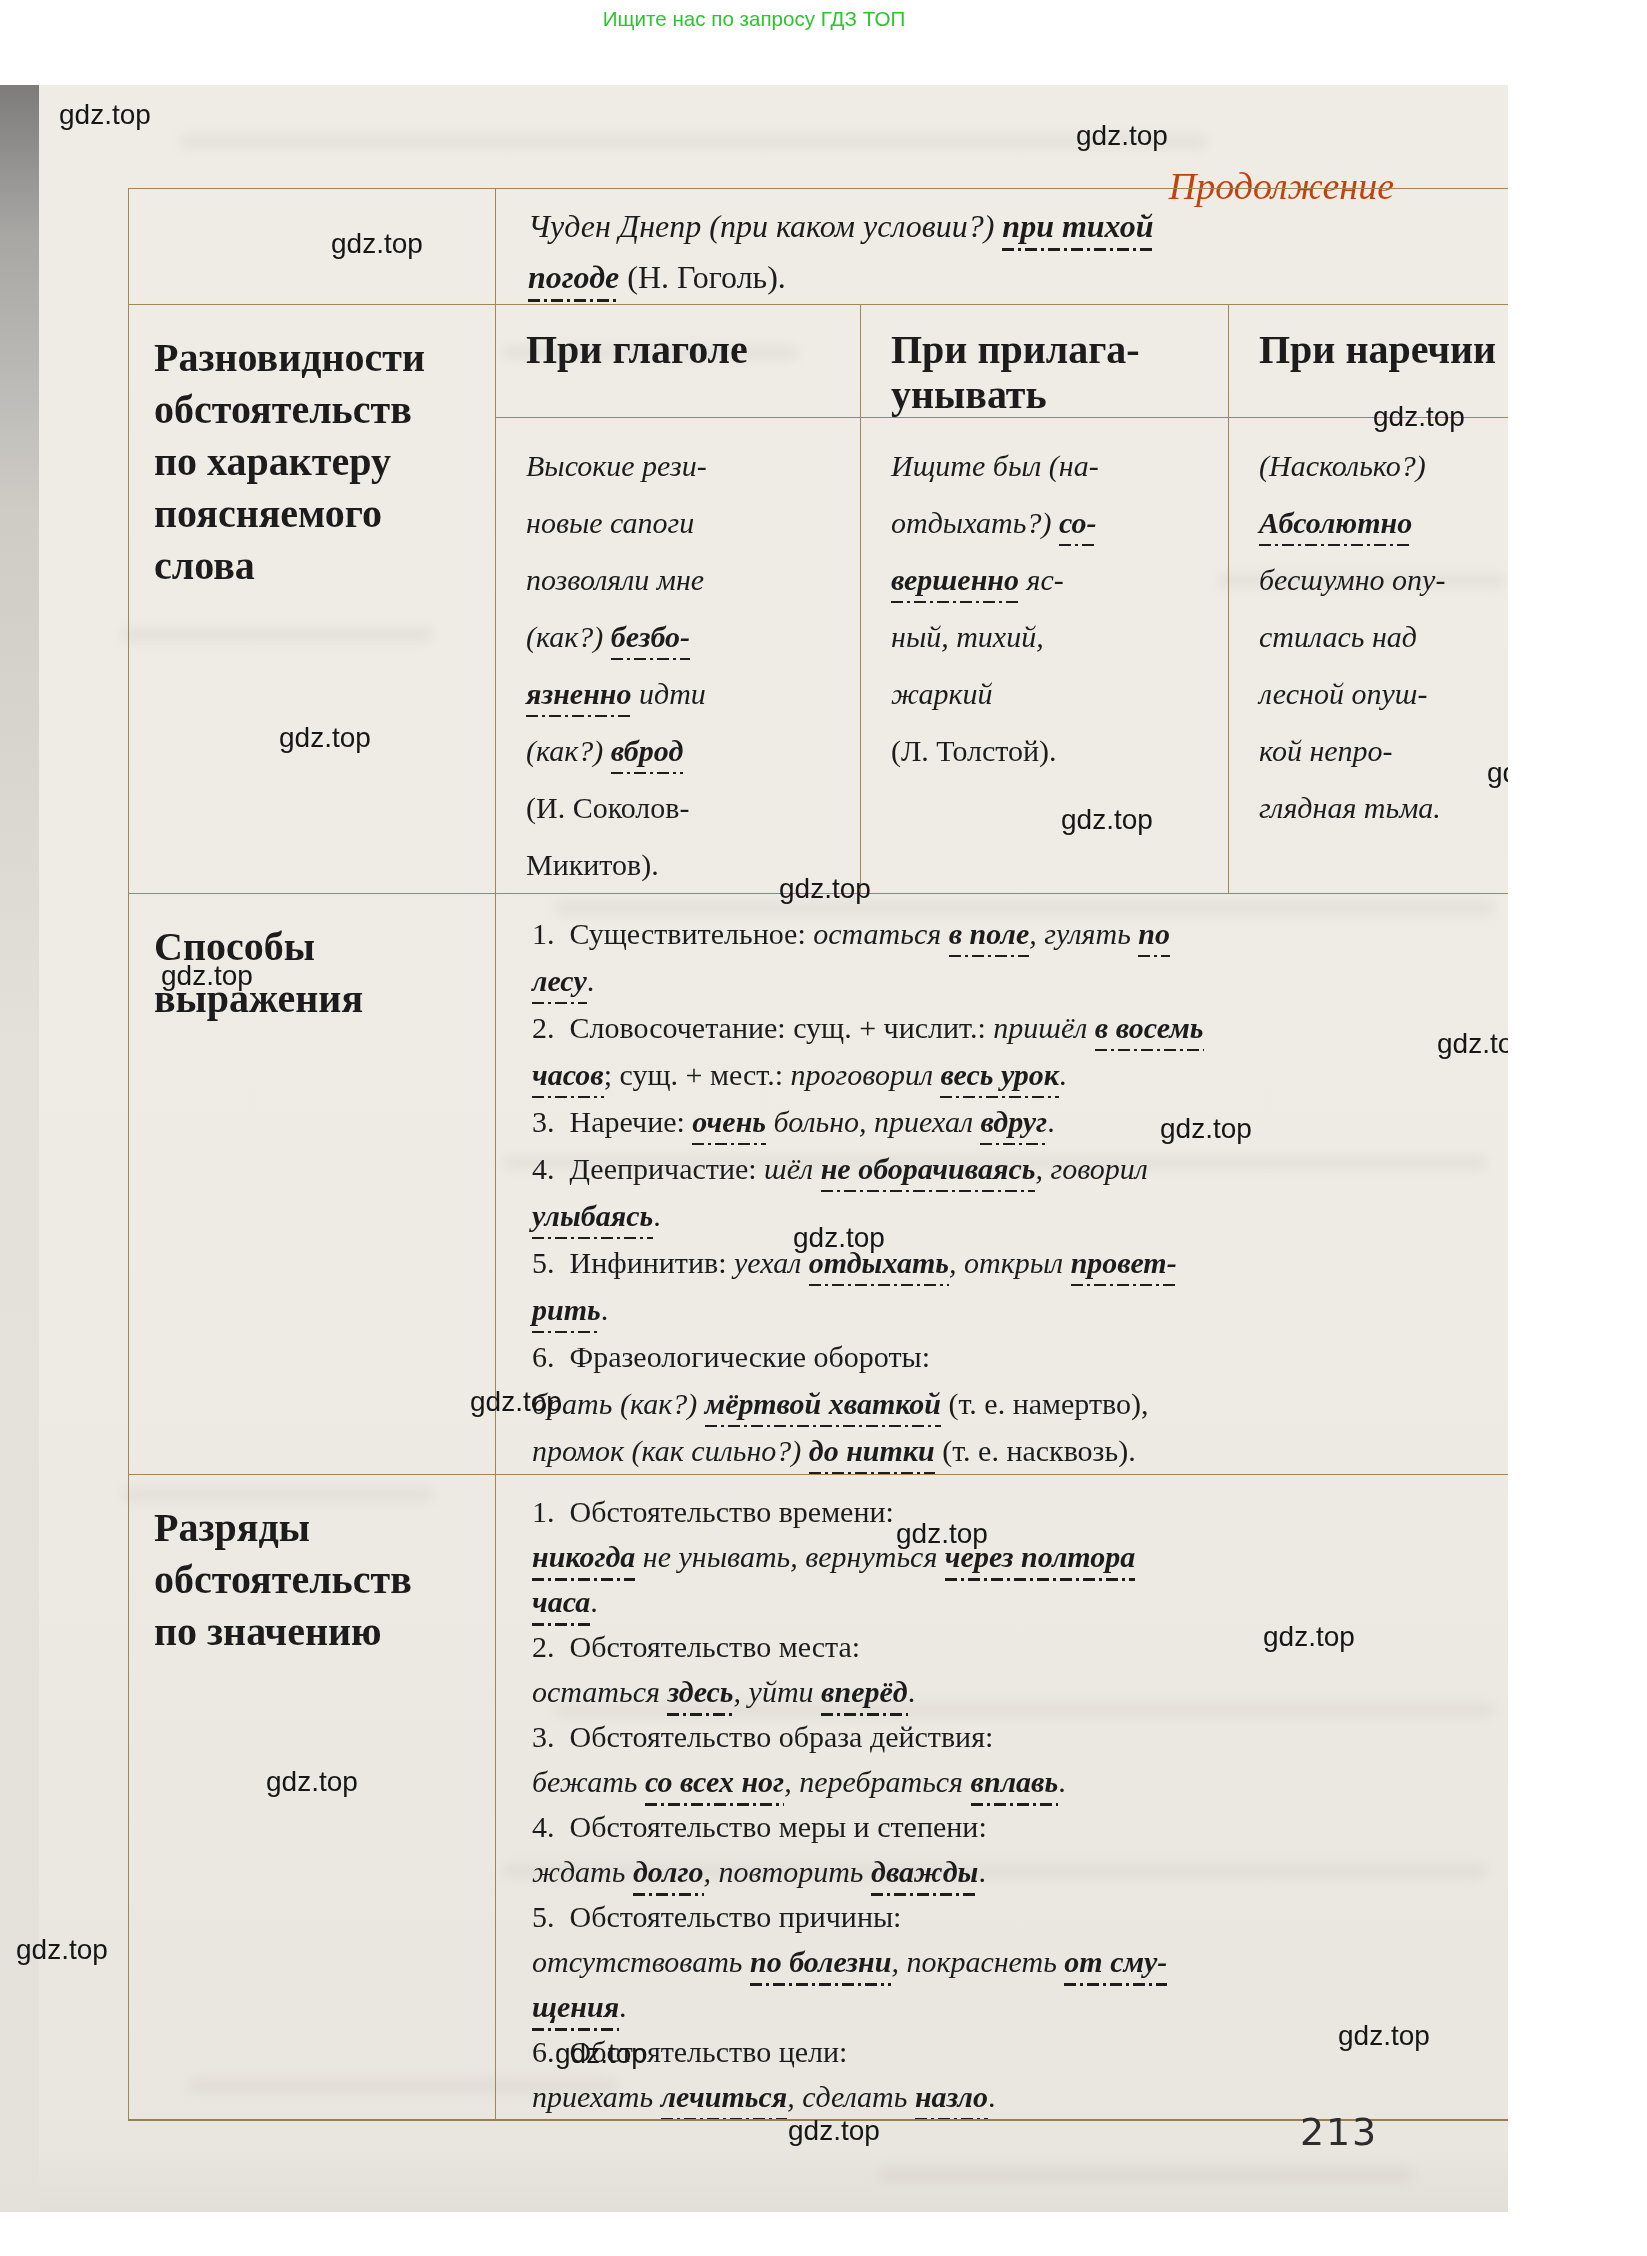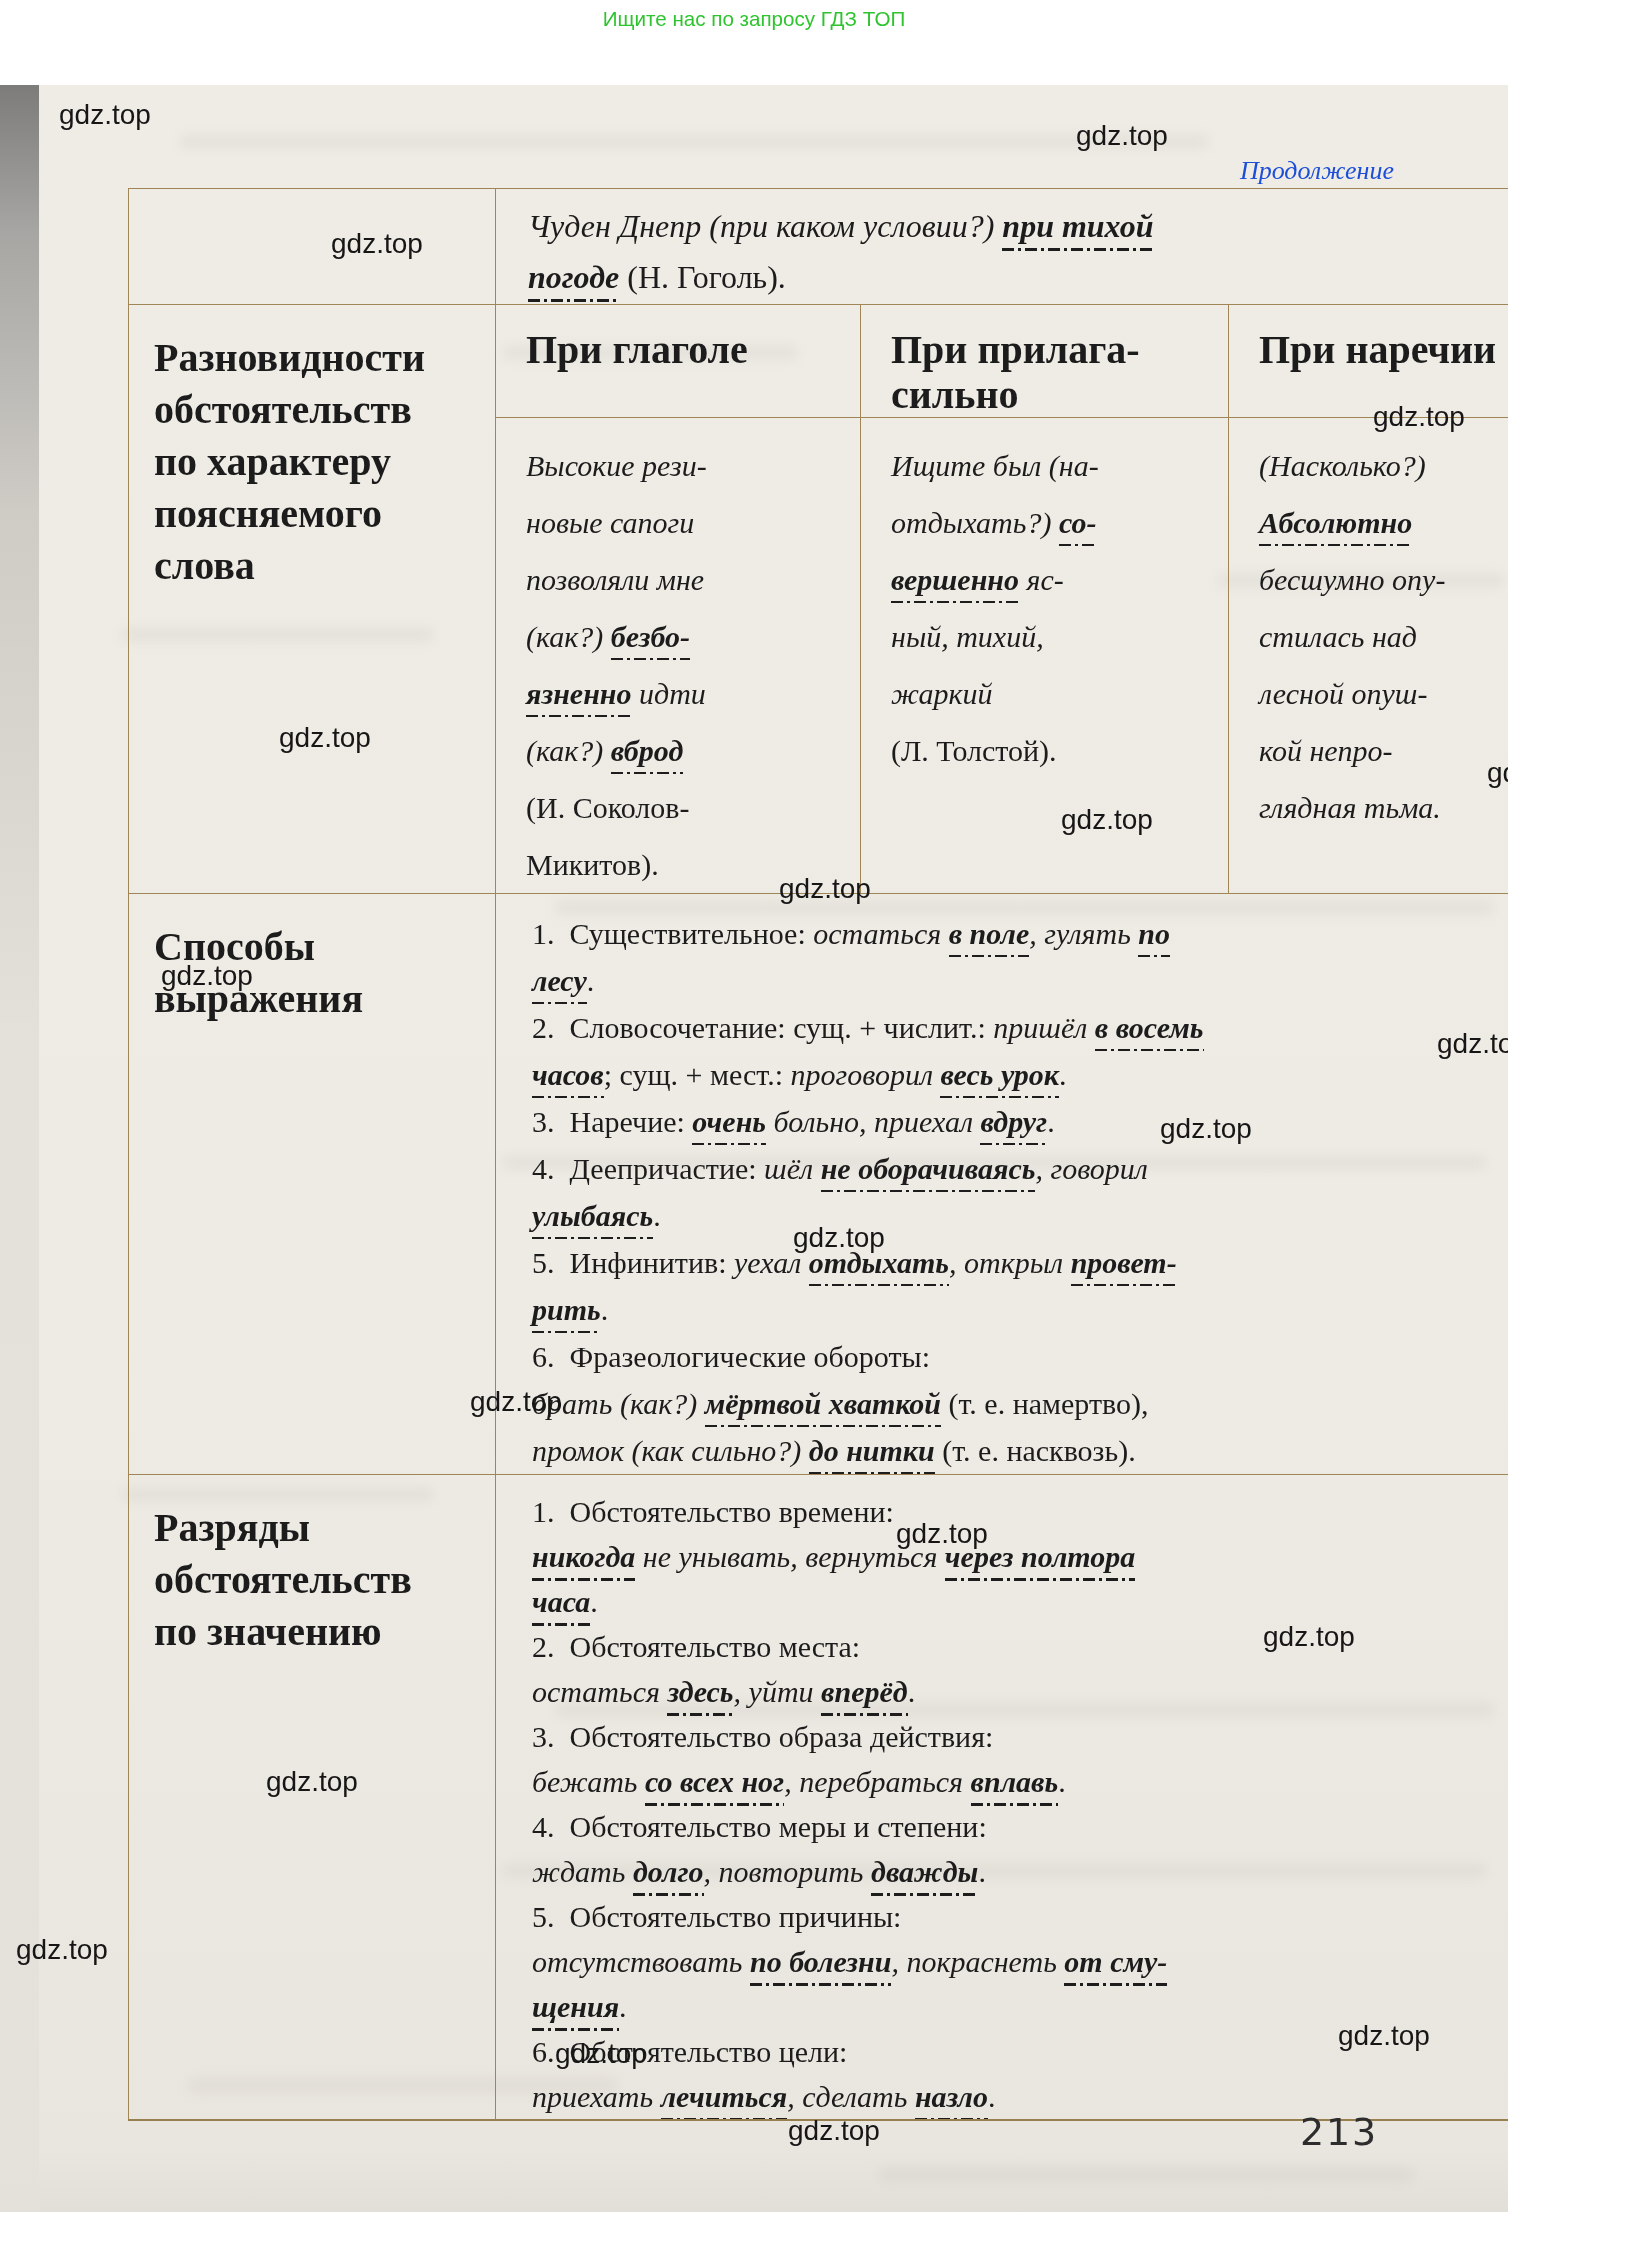--- a/index.html
+++ b/index.html
@@ -30,22 +30,22 @@
     opacity:.85;
   }
   
   .ghost{
     position:absolute;height:15px;border-radius:7.2px;
     background:#b6b1a7;opacity:.16;filter:blur(5.4px);
     pointer-events:none;
   }
   
   .continuation{
-    position:absolute;right:114px;top:156px;
-    font-style:italic;font-size:26px;color:#1d4ed8;
+    position:absolute;right:114px;top:164px;
+    font-style:italic;font-size:38px;color:#c2410c;
   }
   
   table.grammar{
     position:absolute;left:103px;top:188px;width:1426px;
     border-collapse:collapse;table-layout:fixed;
     font-size:30px;
     margin-left:25px;
   }
   table.grammar td{
     border:1.8px solid #a08656;
@@ -141,21 +141,21 @@
       <td colspan="3" class="cell-quote rich"><span class="sg-i">Чуден Днепр (при каком условии?) </span><span class="sg-u">при тихой</span><br><span class="sg-u">погоде</span><span class="sg-n"> (Н. Гоголь).</span></td>
     </tr>
     <tr class="r-head">
       <td rowspan="2" class="cell-label">Разновидности
 обстоятельств
 по характеру
 поясняемого
 слова</td>
       <td class="cell-hdr">При глаголе</td>
       <td class="cell-hdr">При прилага-
-сильно</td>
+унывать</td>
       <td class="cell-hdr">При наречии</td>
     </tr>
     <tr class="r-ex">
       <td class="cell-ex rich"><span class="sg-i">Высокие рези-</span><br><span class="sg-i">новые сапоги</span><br><span class="sg-i">позволяли мне</span><br><span class="sg-i">(как?) </span><span class="sg-u">безбо-</span><br><span class="sg-u">язненно</span><span class="sg-i"> идти</span><br><span class="sg-i">(как?) </span><span class="sg-u">вброд</span><br><span class="sg-n">(И. Соколов-</span><br><span class="sg-n">Микитов).</span></td>
       <td class="cell-ex rich"><span class="sg-i">Ищите был (на-</span><br><span class="sg-i">отдыхать?) </span><span class="sg-u">со-</span><br><span class="sg-u">вершенно</span><span class="sg-i"> яс-</span><br><span class="sg-i">ный, тихий,</span><br><span class="sg-i">жаркий</span><br><span class="sg-n">(Л. Толстой).</span></td>
       <td class="cell-ex rich"><span class="sg-i">(Насколько?)</span><br><span class="sg-u">Абсолютно</span><br><span class="sg-i">бесшумно опу-</span><br><span class="sg-i">стилась над</span><br><span class="sg-i">лесной опуш-</span><br><span class="sg-i">кой непро-</span><br><span class="sg-i">глядная тьма.</span></td>
     </tr>
     <tr class="r-ways">
       <td class="cell-label">Способы
 выражения</td>

